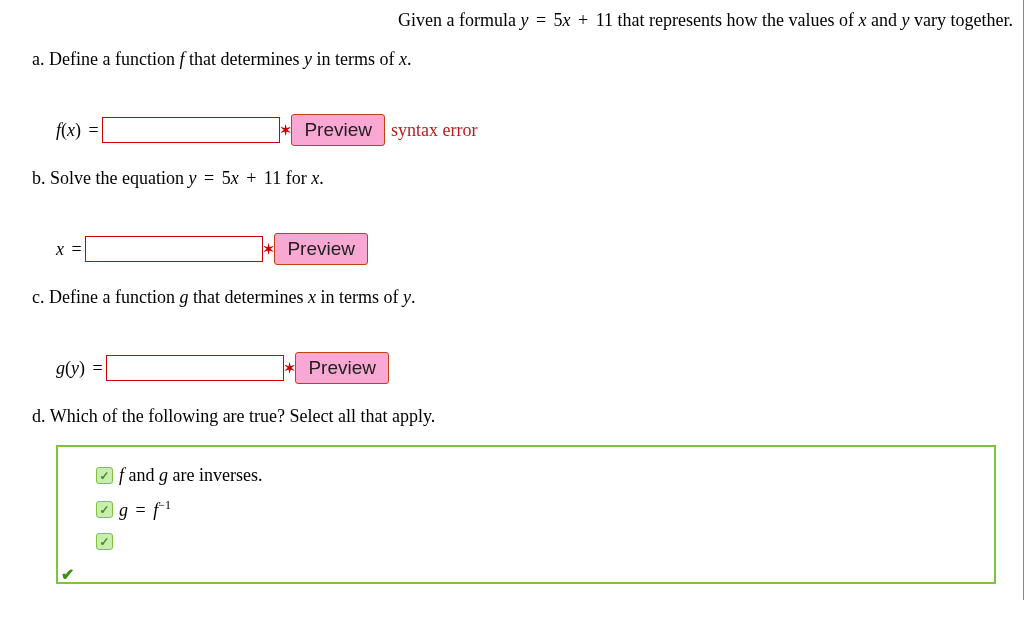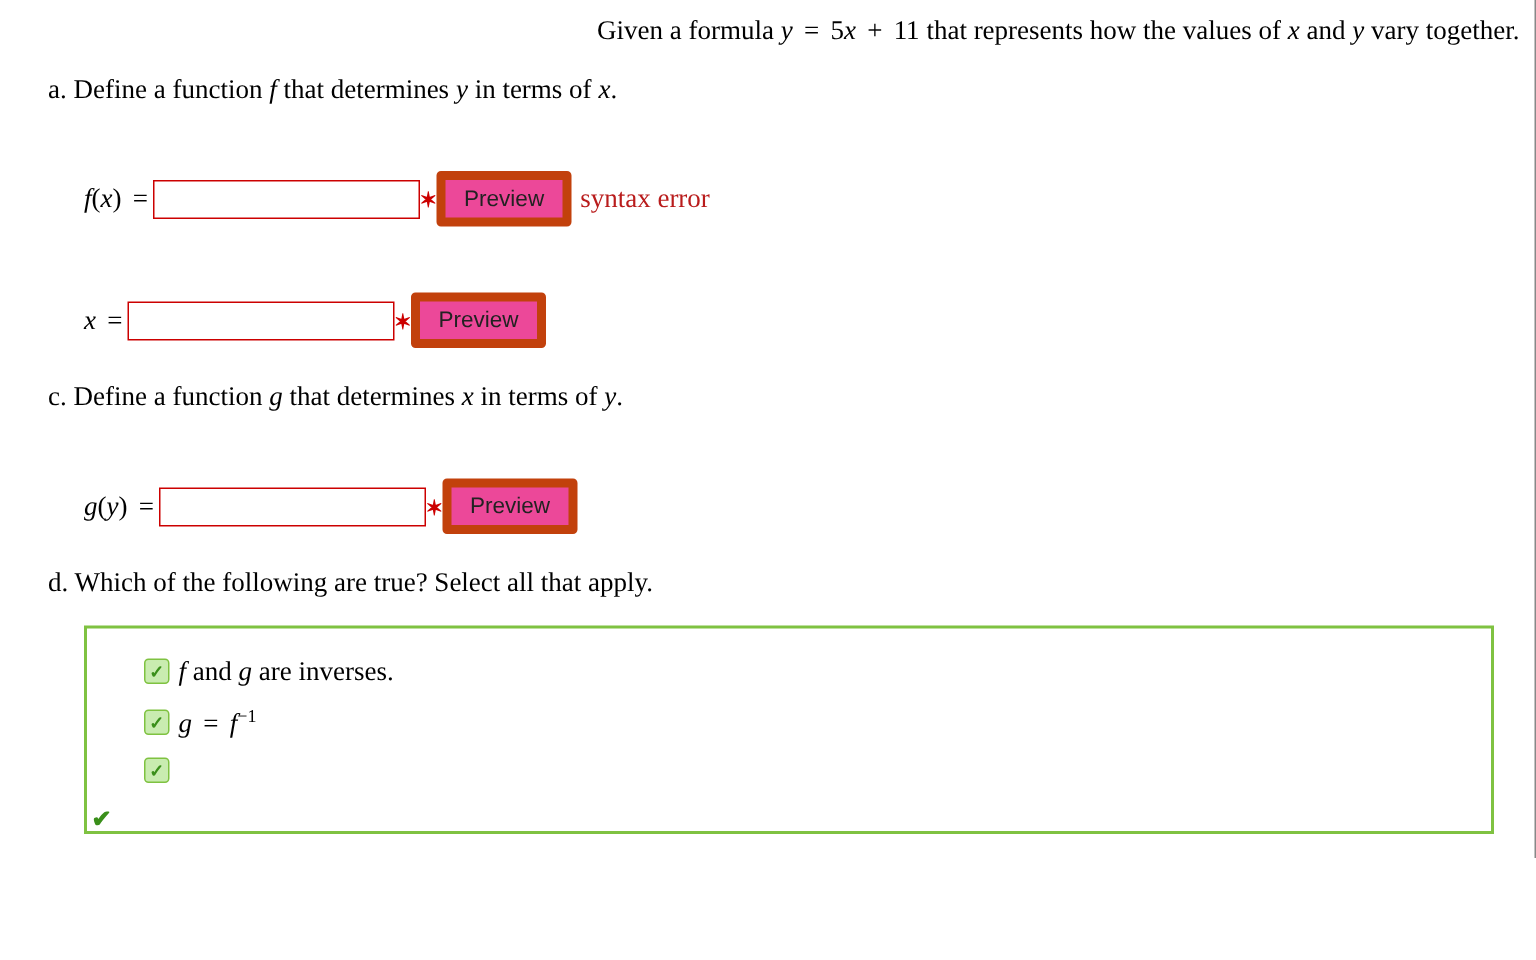--- a/index.html
+++ b/index.html
@@ -36,23 +36,23 @@
     padding: 1px 3px;
   }
   .x-mark {
     color: #cc0000;
     font-weight: bold;
     font-size: 14px;
     font-family: Arial, sans-serif;
   }
   .preview-btn {
     font-family: Arial, sans-serif;
-    font-size: 15px;
-    background: #ec4899;
-    border: 6px solid #c2410c;
+    font-size: 19px;
+    background: #f9a8d4;
+    border: 1px solid #c2410c;
     border-radius: 3px;
     padding: 4px 12px;
     color: #222;
     cursor: pointer;
   }
   .syntax-err {
     color: #b91c1c;
     font-family: "Times New Roman", serif;
     font-size: 18px;
     margin-left: 6px;
@@ -116,20 +116,23 @@
   <div class="answer-row">
     <span class="math">f<span class="num">(</span>x<span class="num">)</span> <span class="eq">=</span></span>
     <input type="text" class="ans" style="">
     <span class="x-mark">✶</span>
     <button class="preview-btn">Preview</button>
     <span class="syntax-err">syntax error</span>
   </div>
 </div>
 
 <div class="part">
+  <div class="part-label">
+    b. Solve the equation <span class="math">y <span class="eq">=</span> <span class="num">5</span>x <span class="eq">+</span> <span class="num">11</span></span> for <span class="math">x</span>.
+  </div>
   <div class="answer-row">
     <span class="math">x <span class="eq">=</span></span>
     <input type="text" class="ans" style="">
     <span class="x-mark">✶</span>
     <button class="preview-btn">Preview</button>
   </div>
 </div>
 
 <div class="part">
   <div class="part-label">

